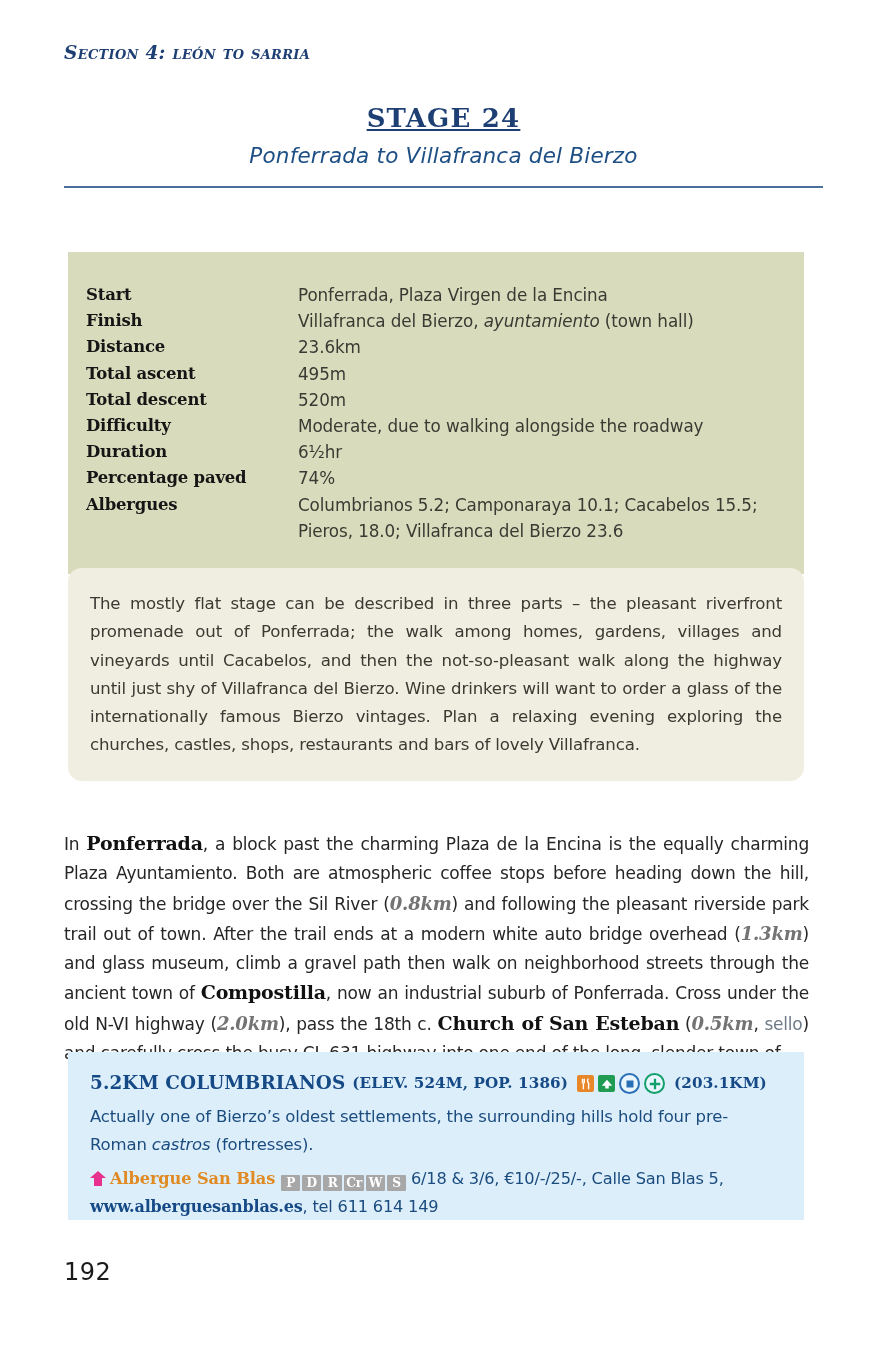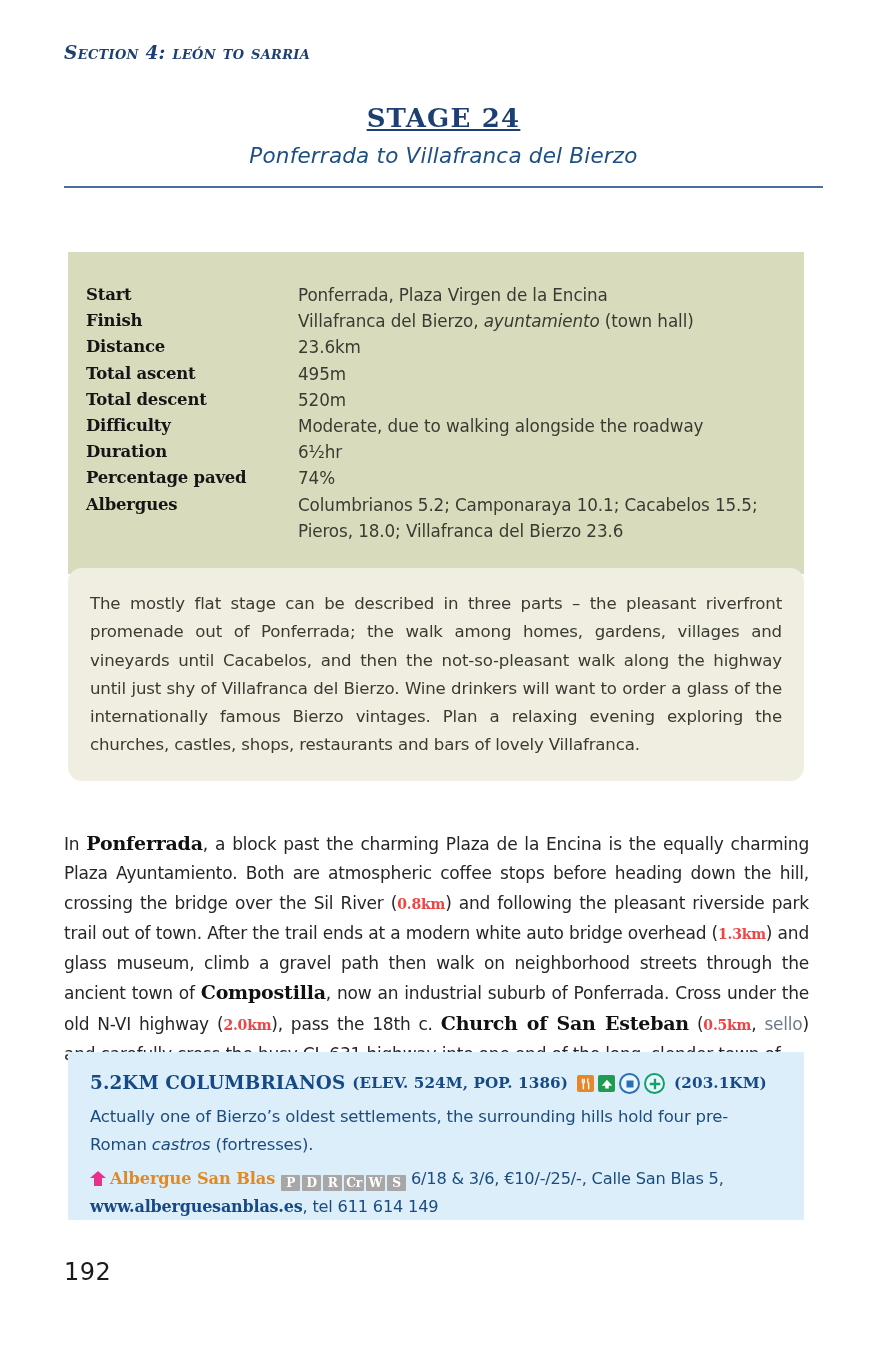--- a/index.html
+++ b/index.html
@@ -148,22 +148,23 @@
   }
   .body-para b {
     font-family: "DejaVu Serif", serif;
     font-weight: bold;
     font-size: 19px;
     color: #111111;
   }
   .km {
     font-family: "DejaVu Serif", serif;
     font-weight: bold;
-    font-size: 14px;
-    color: #ef4444;
+    font-size: 18px;
+    color: #737373;
+    font-style: italic;
   }
   .sello {
     color: #6e7a86;
   }
 
   
   .town-box {
     position: absolute;
     left: 68px;
     top: 1052px;

